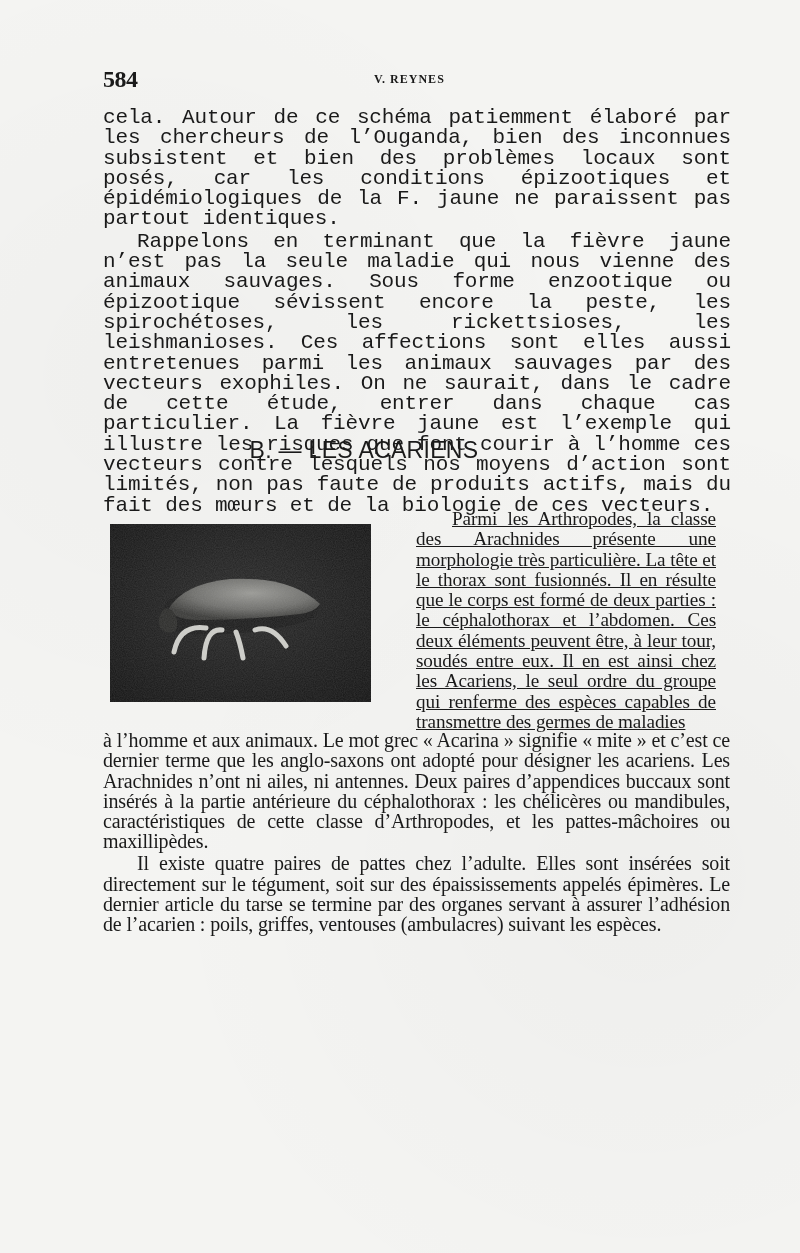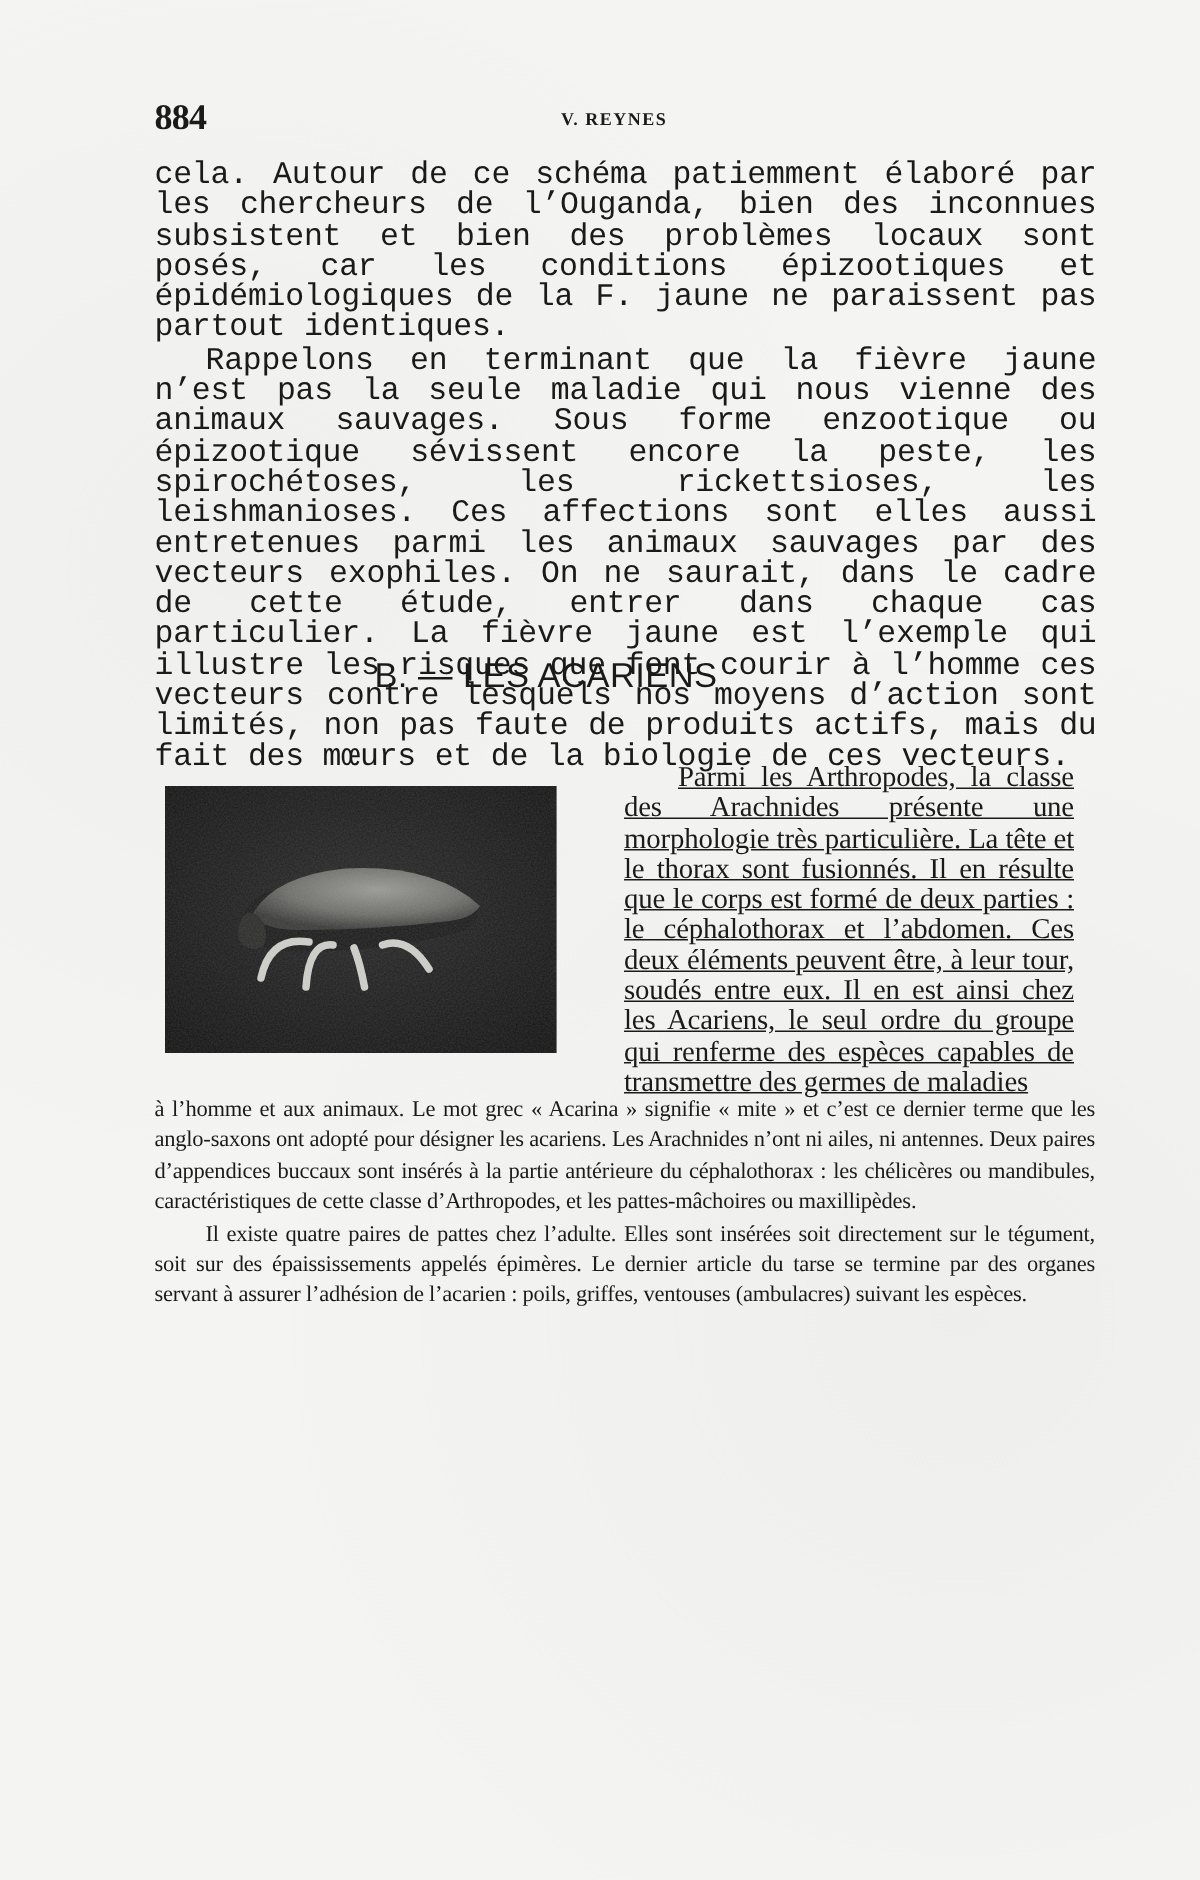--- a/index.html
+++ b/index.html
@@ -55,36 +55,36 @@
     position: absolute; left: 403px; top: 496px; width: 326px;
     font-size: 19.2px; line-height: 20.3px;
     text-align: justify;
     font-family: "Liberation Serif", serif;
     letter-spacing: -0.1px;
   }
   .right-col p { margin: 13px; text-decoration: underline; }
   .right-col .first { text-indent: 36px; }
   .lower {
     position: absolute; left: 103px; top: 730px; width: 627px;
-    font-size: 15px; line-height: 20.3px;
+    font-size: 20px; line-height: 20.3px;
     text-align: justify;
     font-family: "Liberation Serif", serif;
     letter-spacing: -0.15px;
   }
   .lower p { margin: 0; }
   .lower p + p { margin-top: 1.5px; }
   .lower .indent { text-indent: 34px; }
 </style>
 </head>
 <body>
 
 <div class="page-noise"></div>
 
 <div class="running-head">
-  <span class="page-number">884</span>
+  <span class="page-number">584</span>
   <span class="author">V. REYNES</span>
 </div>
 
 <div class="block" style="top:108px">
   <p>cela. Autour de ce schéma patiemment élaboré par les chercheurs de l’Ouganda, bien des inconnues subsistent et bien des problèmes locaux sont posés, car les conditions épizootiques et épidémiologiques de la F. jaune ne paraissent pas partout identiques.</p>
   <p class="indent gap">Rappelons en terminant que la fièvre jaune n’est pas la seule maladie qui nous vienne des animaux sauvages. Sous forme enzootique ou épizootique sévissent encore la peste, les spirochétoses, les rickettsioses, les leishmanioses. Ces affections sont elles aussi entretenues parmi les animaux sauvages par des vecteurs exophiles. On ne saurait, dans le cadre de cette étude, entrer dans chaque cas particulier. La fièvre jaune est l’exemple qui illustre les risques que font courir à l’homme ces vecteurs contre lesquels nos moyens d’action sont limités, non pas faute de produits actifs, mais du fait des mœurs et de la biologie de ces vecteurs.</p>
 </div>
 
 <div class="section-heading">B. — LES ACARIENS</div>
 

